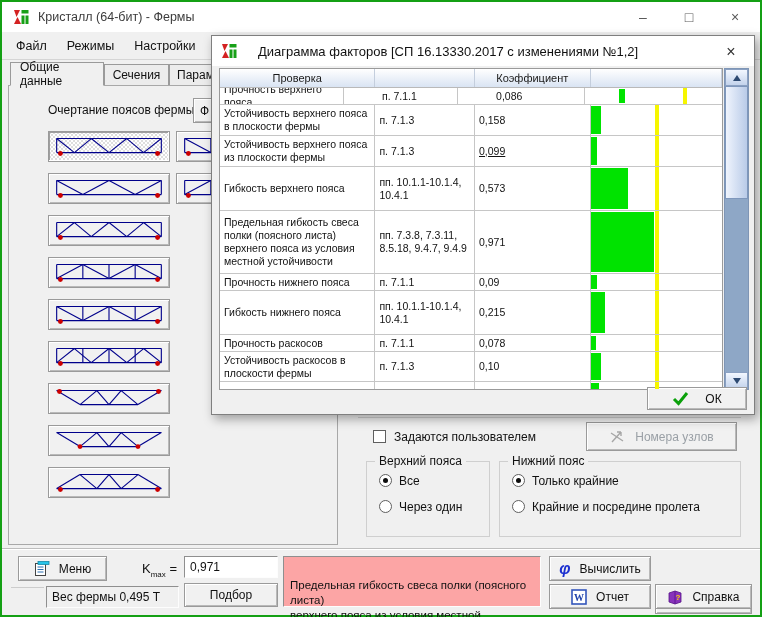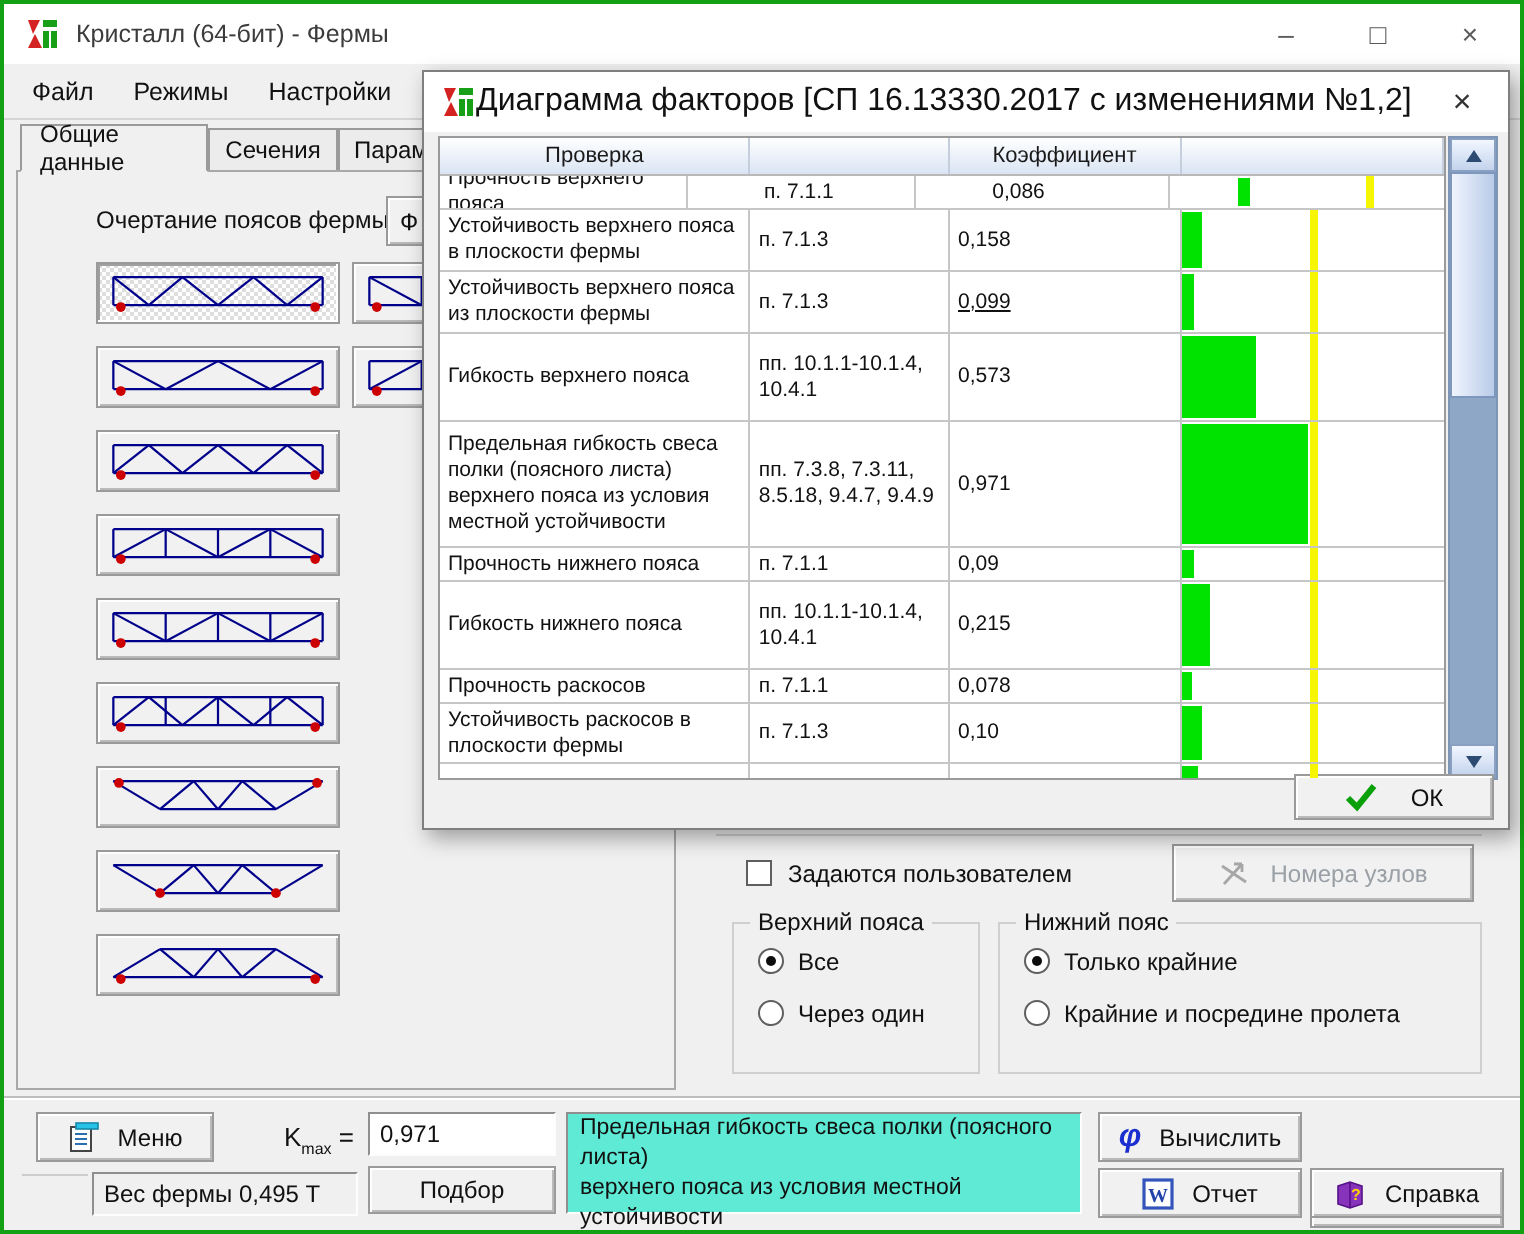--- a/index.html
+++ b/index.html
@@ -28,21 +28,21 @@
          display:flex;align-items:center;justify-content:center;font-size:12px;color:#111;}
   .btn3d.pressed{box-shadow:inset -1px -1px 0 #ffffff,inset 1px 1px 0 #9f9f9f;
     background-image:linear-gradient(45deg,#fff 25%,transparent 25%,transparent 75%,#fff 75%),
                      linear-gradient(45deg,#fff 25%,#dedede 25%,#dedede 75%,#fff 75%);
     background-size:4px 4px;background-position:0 0,2px 2px;}
   .truss-btn{width:122px;height:31px;}
   
   .dialog{left:211px;top:35px;width:544px;height:380px;background:#f0f0f0;border:1px solid #7f7f7f;
           box-shadow:3px 4px 10px rgba(0,0,0,.35);z-index:10;box-sizing:border-box;}
   .dlg-titlebar{position:absolute;left:0;top:0;width:100%;height:30px;background:#fff;display:flex;align-items:center;}
-  .dlg-title{margin-left:0;font-size:16px;color:#111;white-space:nowrap;}
+  .dlg-title{margin-left:20px;font-size:13px;color:#111;white-space:nowrap;}
   .dlg-close{position:absolute;right:12px;top:5px;width:22px;height:22px;display:flex;align-items:center;
              justify-content:center;font-size:16px;color:#333;}
   .tablewrap{position:absolute;left:7px;top:32px;width:504px;height:322px;border:1px solid #9a9a9a;
              background:#fff;overflow:hidden;box-sizing:border-box;}
   .t-head{display:flex;height:18px;background:linear-gradient(#ffffff,#d9e4f3);border-bottom:1px solid #b9b9b9;}
   .t-head .hc{box-sizing:border-box;border-right:1px solid #c4cedd;font-size:11px;color:#1a1a1a;
               display:flex;align-items:center;justify-content:center;}
   .t-row{display:flex;border-bottom:1px solid #c6c6c6;box-sizing:border-box;}
   .t-cell{box-sizing:border-box;border-right:1px solid #c6c6c6;font-size:10.5px;line-height:13px;color:#111;
           padding:1px 4px;display:flex;align-items:center;overflow:hidden;}
@@ -67,21 +67,21 @@
   .radio-row{display:flex;gap:7px;margin:12px 0 0 12px;}
   .radio{width:13px;height:13px;border:1px solid #5f5f5f;border-radius:50%;background:#fff;box-sizing:border-box;
          display:flex;align-items:center;justify-content:center;}
   .radio .dot{width:5px;height:5px;border-radius:50%;background:#0d0d0d;display:none;}
   .radio.checked .dot{display:block;}
   .disabled-btn{color:#9aa0a6;}
   
   .sunken{border-top:1px solid #8f8f8f;border-left:1px solid #8f8f8f;border-bottom:1px solid #fdfdfd;
           border-right:1px solid #fdfdfd;box-sizing:border-box;}
   .field{font-size:12px;color:#111;display:flex;align-items:center;padding:0 5px;background:#f0f0f0;}
-  .desc{font-size:11.5px;line-height:15px;color:#111;padding:0 6px;background:#5eead4;}
+  .desc{font-size:11.5px;line-height:15px;color:#111;padding:21px 6px;background:#fca5a5;}
   .kmax{font-size:13px;color:#111;}
   .kmax sub{font-size:8px;margin-top:12px;}
   .flag{display:flex;flex-direction:column;box-sizing:border-box;}
   .flag .fw{height:4px;background:#fff;border:1px solid #ccc;border-bottom:none;}
   .flag .fb{height:9px;background:#1226c8;color:#fff;font-size:8px;font-weight:bold;text-align:center;line-height:9px;}
   .flag .fr{height:7px;background:#e00505;}
   .icon16{width:16px;height:16px;flex:0 0 auto;}
   .phi{font-size:16px;font-weight:bold;font-style:italic;color:#1b2fd0;line-height:16px;}
 </style>
 </head>

